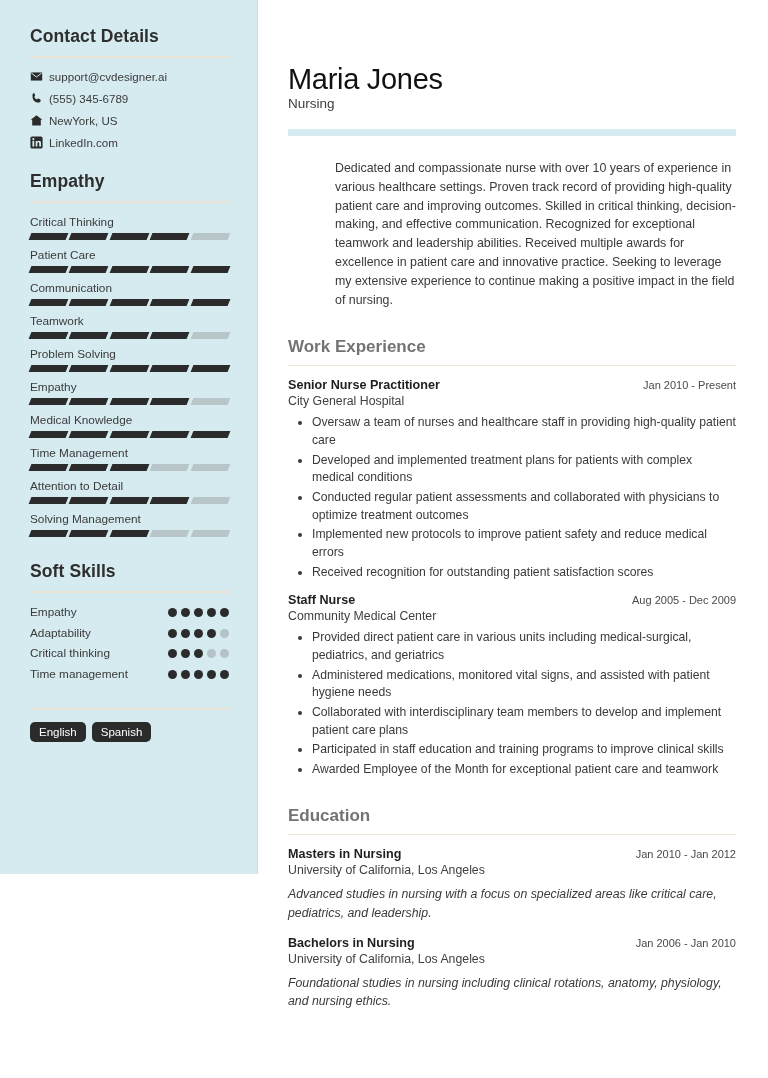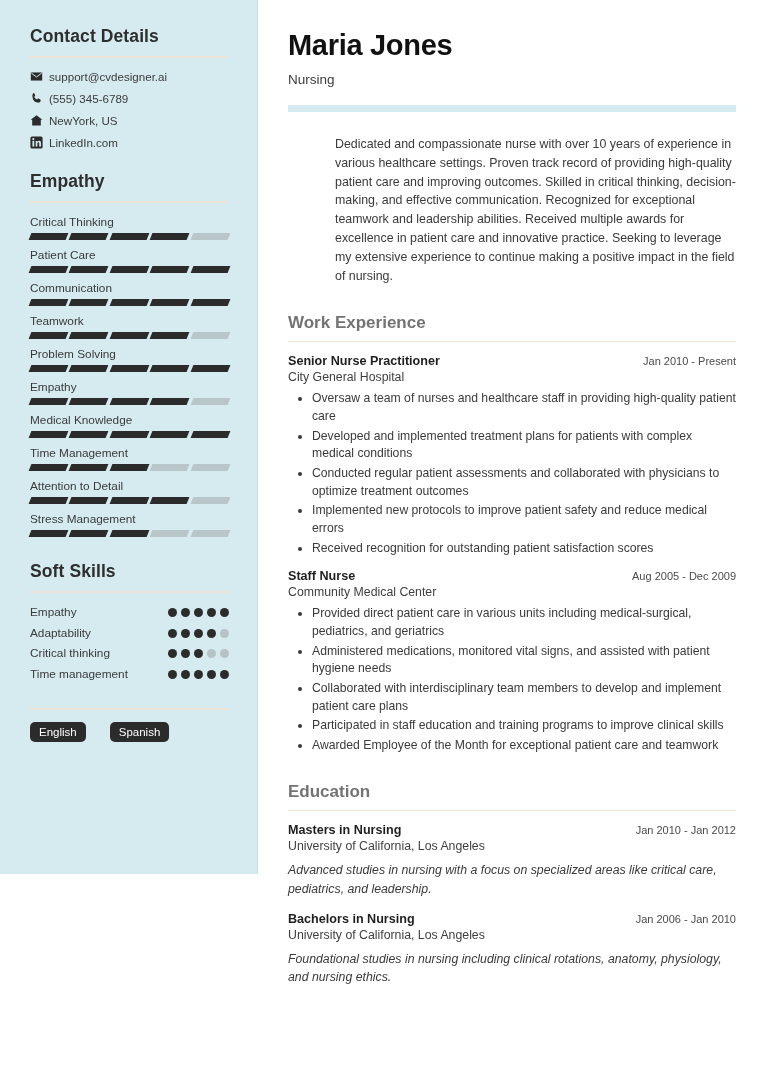--- a/index.html
+++ b/index.html
@@ -80,46 +80,47 @@
   .soft-label { max-width: 112px; line-height: 1.25; }
   .dots { display: flex; gap: 4px; padding-top: 3px; }
   .dot {
     width: 9px; height: 9px; border-radius: 50%;
     background: #b6c3c6;
   }
   .dot.on { background: #2b2b2b; }
 
   
   .lang-wrap { margin-top: 26px; }
-  .lang-tags { display: flex; gap: 24px; flex-wrap: wrap; }
+  .lang-tags { display: flex; gap: 6px; flex-wrap: wrap; }
   .lang-tag {
     background: #2b2b2b;
     color: #ffffff;
     font-size: 11.5px;
     padding: 4px 9px;
     border-radius: 5px;
   }
 
   
   .main {
     flex: 1;
     padding: 30px 32px 0 30px;
     min-width: 0;
   }
   .name {
     font-size: 29px;
-    font-weight: bold;
+    font-weight: normal;
     color: #111111;
     letter-spacing: -0.3px;
     line-height: 1.1;
+    margin-top: 34px;
   }
   .role {
     font-size: 13.5px;
     color: #3d3d3d;
-    margin-top: 10px;
+    margin-top: 0;
   }
   .head-bar {
     height: 7px;
     background: #d6eaf1;
     margin-top: 18px;
   }
   .summary {
     margin-top: 23px;
     font-size: 12.4px;
     line-height: 1.52;
@@ -320,21 +321,21 @@
     <div class="skill-name">Attention to Detail</div>
     <div class="bar-row">
               <span class="seg on"></span>
               <span class="seg on"></span>
               <span class="seg on"></span>
               <span class="seg on"></span>
               <span class="seg"></span>
             </div>
   </div>
           <div class="skill-block">
-    <div class="skill-name">Stress Management</div>
+    <div class="skill-name">Solving Management</div>
     <div class="bar-row">
               <span class="seg on"></span>
               <span class="seg on"></span>
               <span class="seg on"></span>
               <span class="seg"></span>
               <span class="seg"></span>
             </div>
   </div>
         </div>
     </div>

